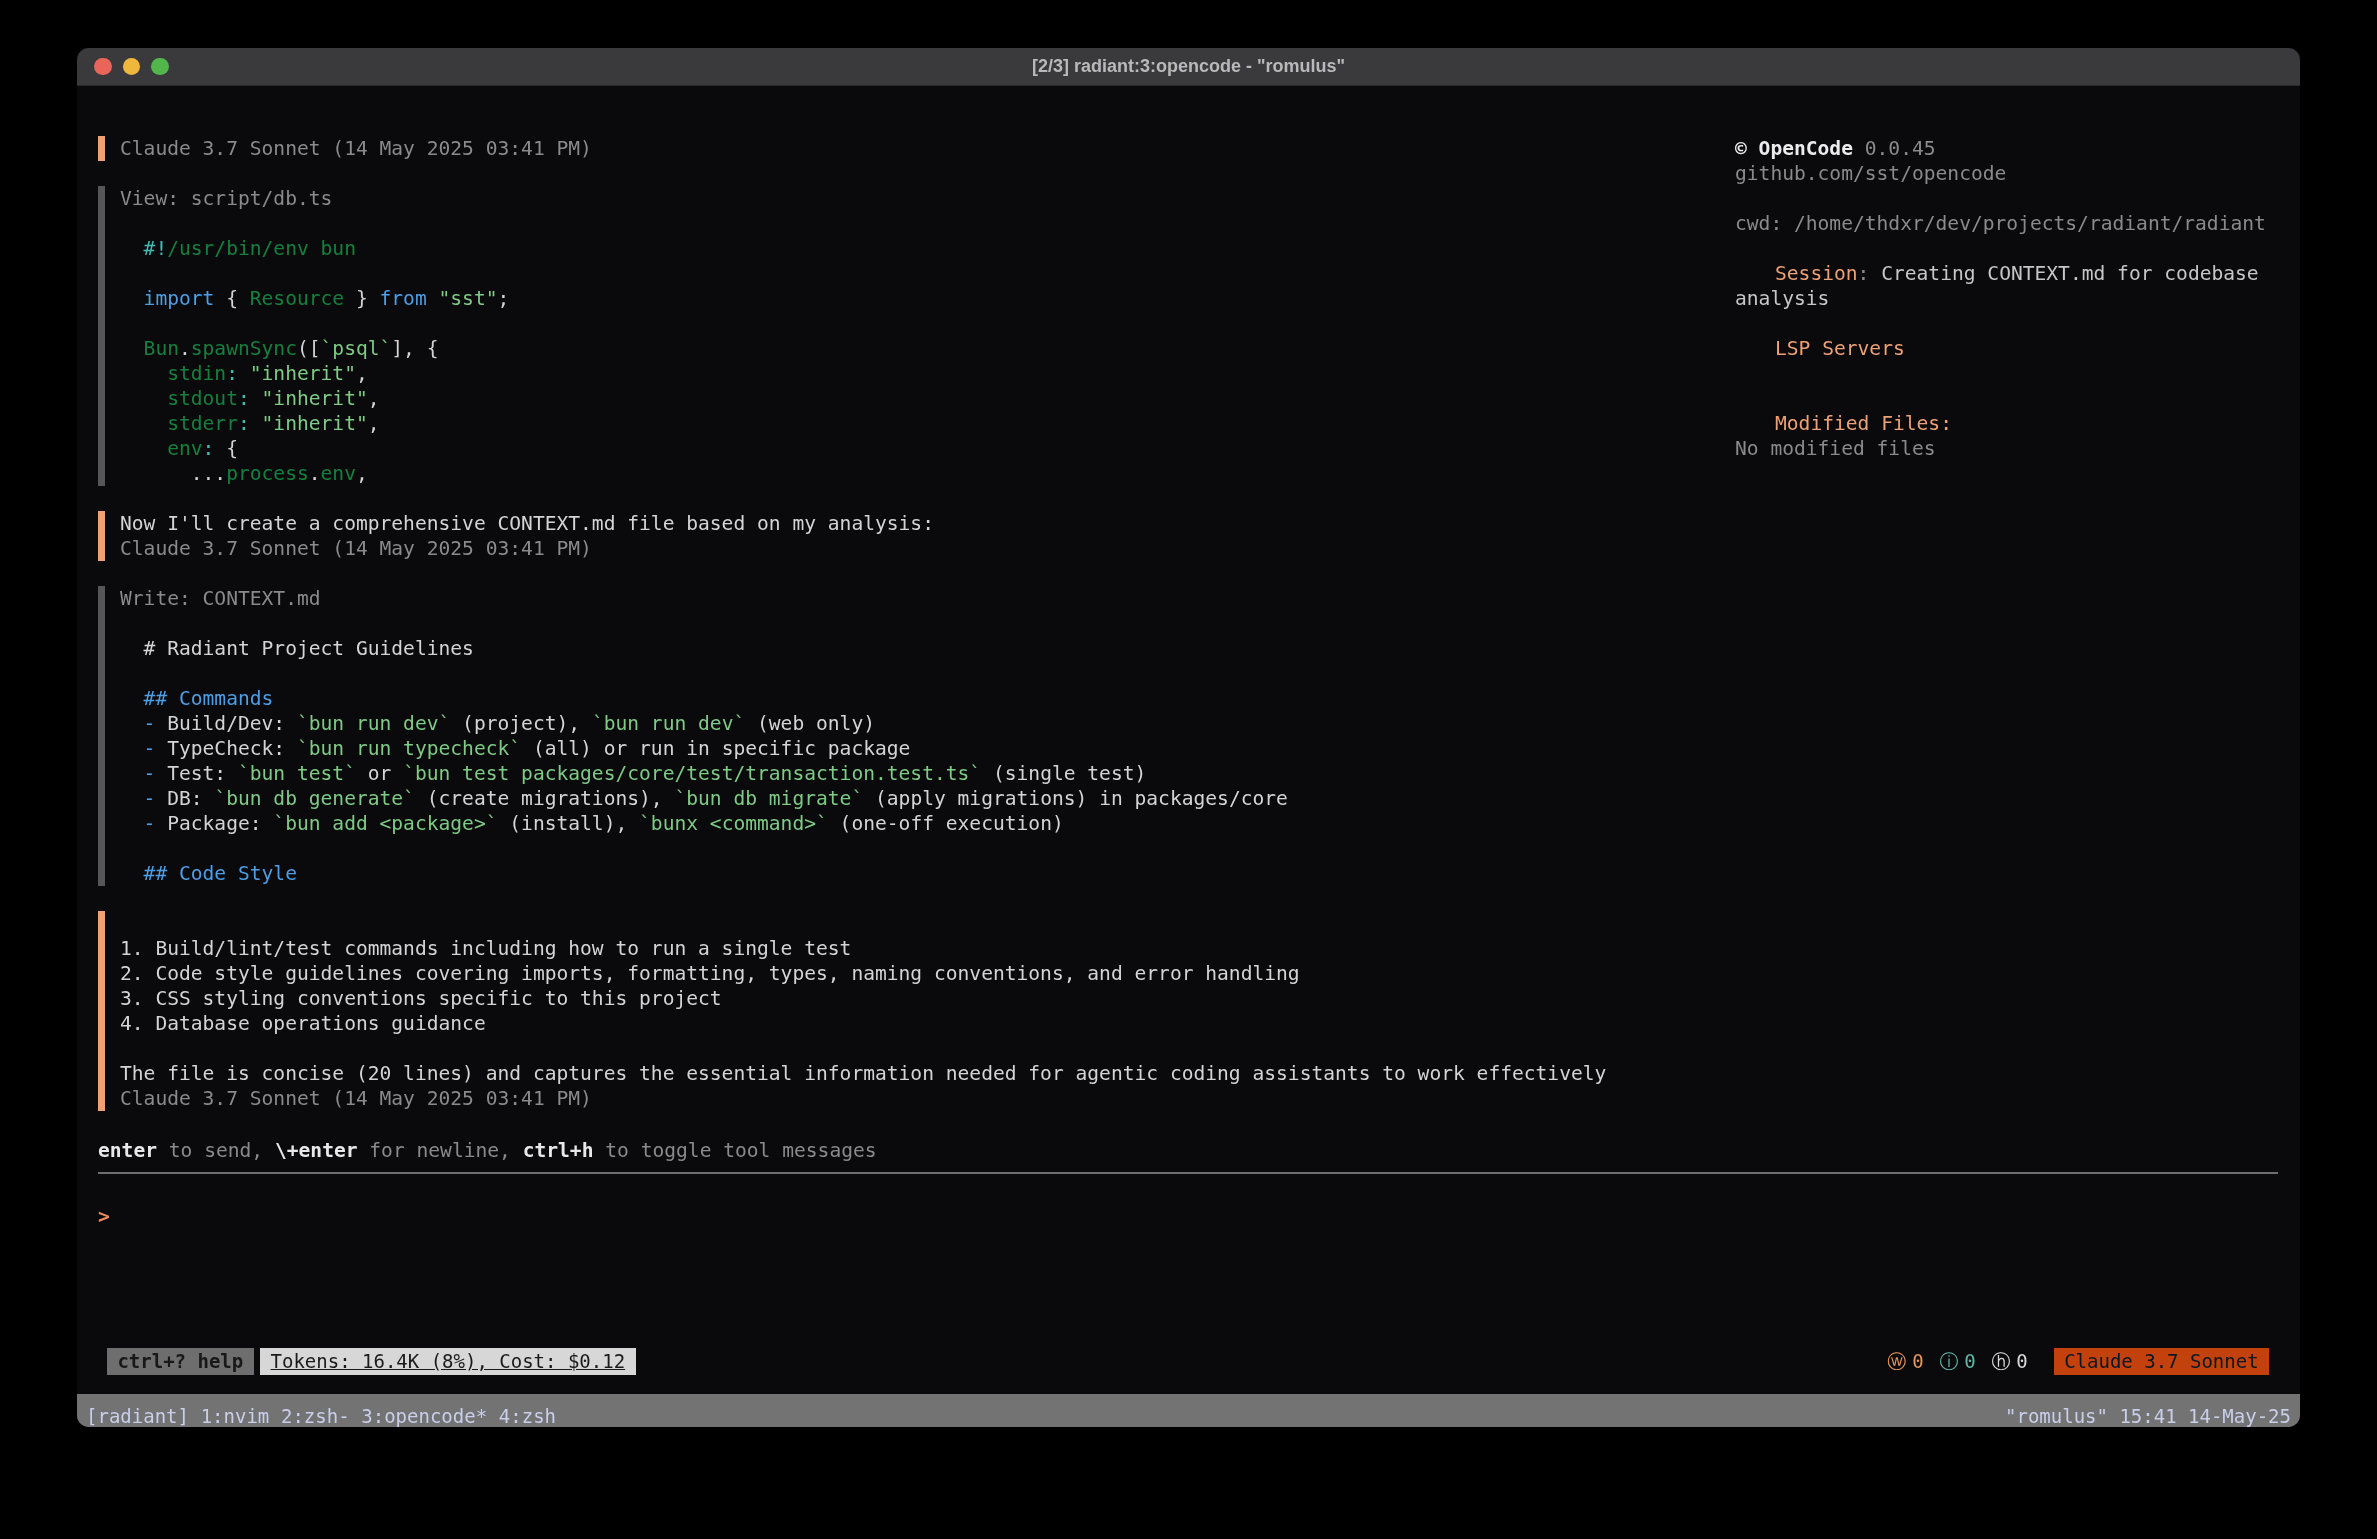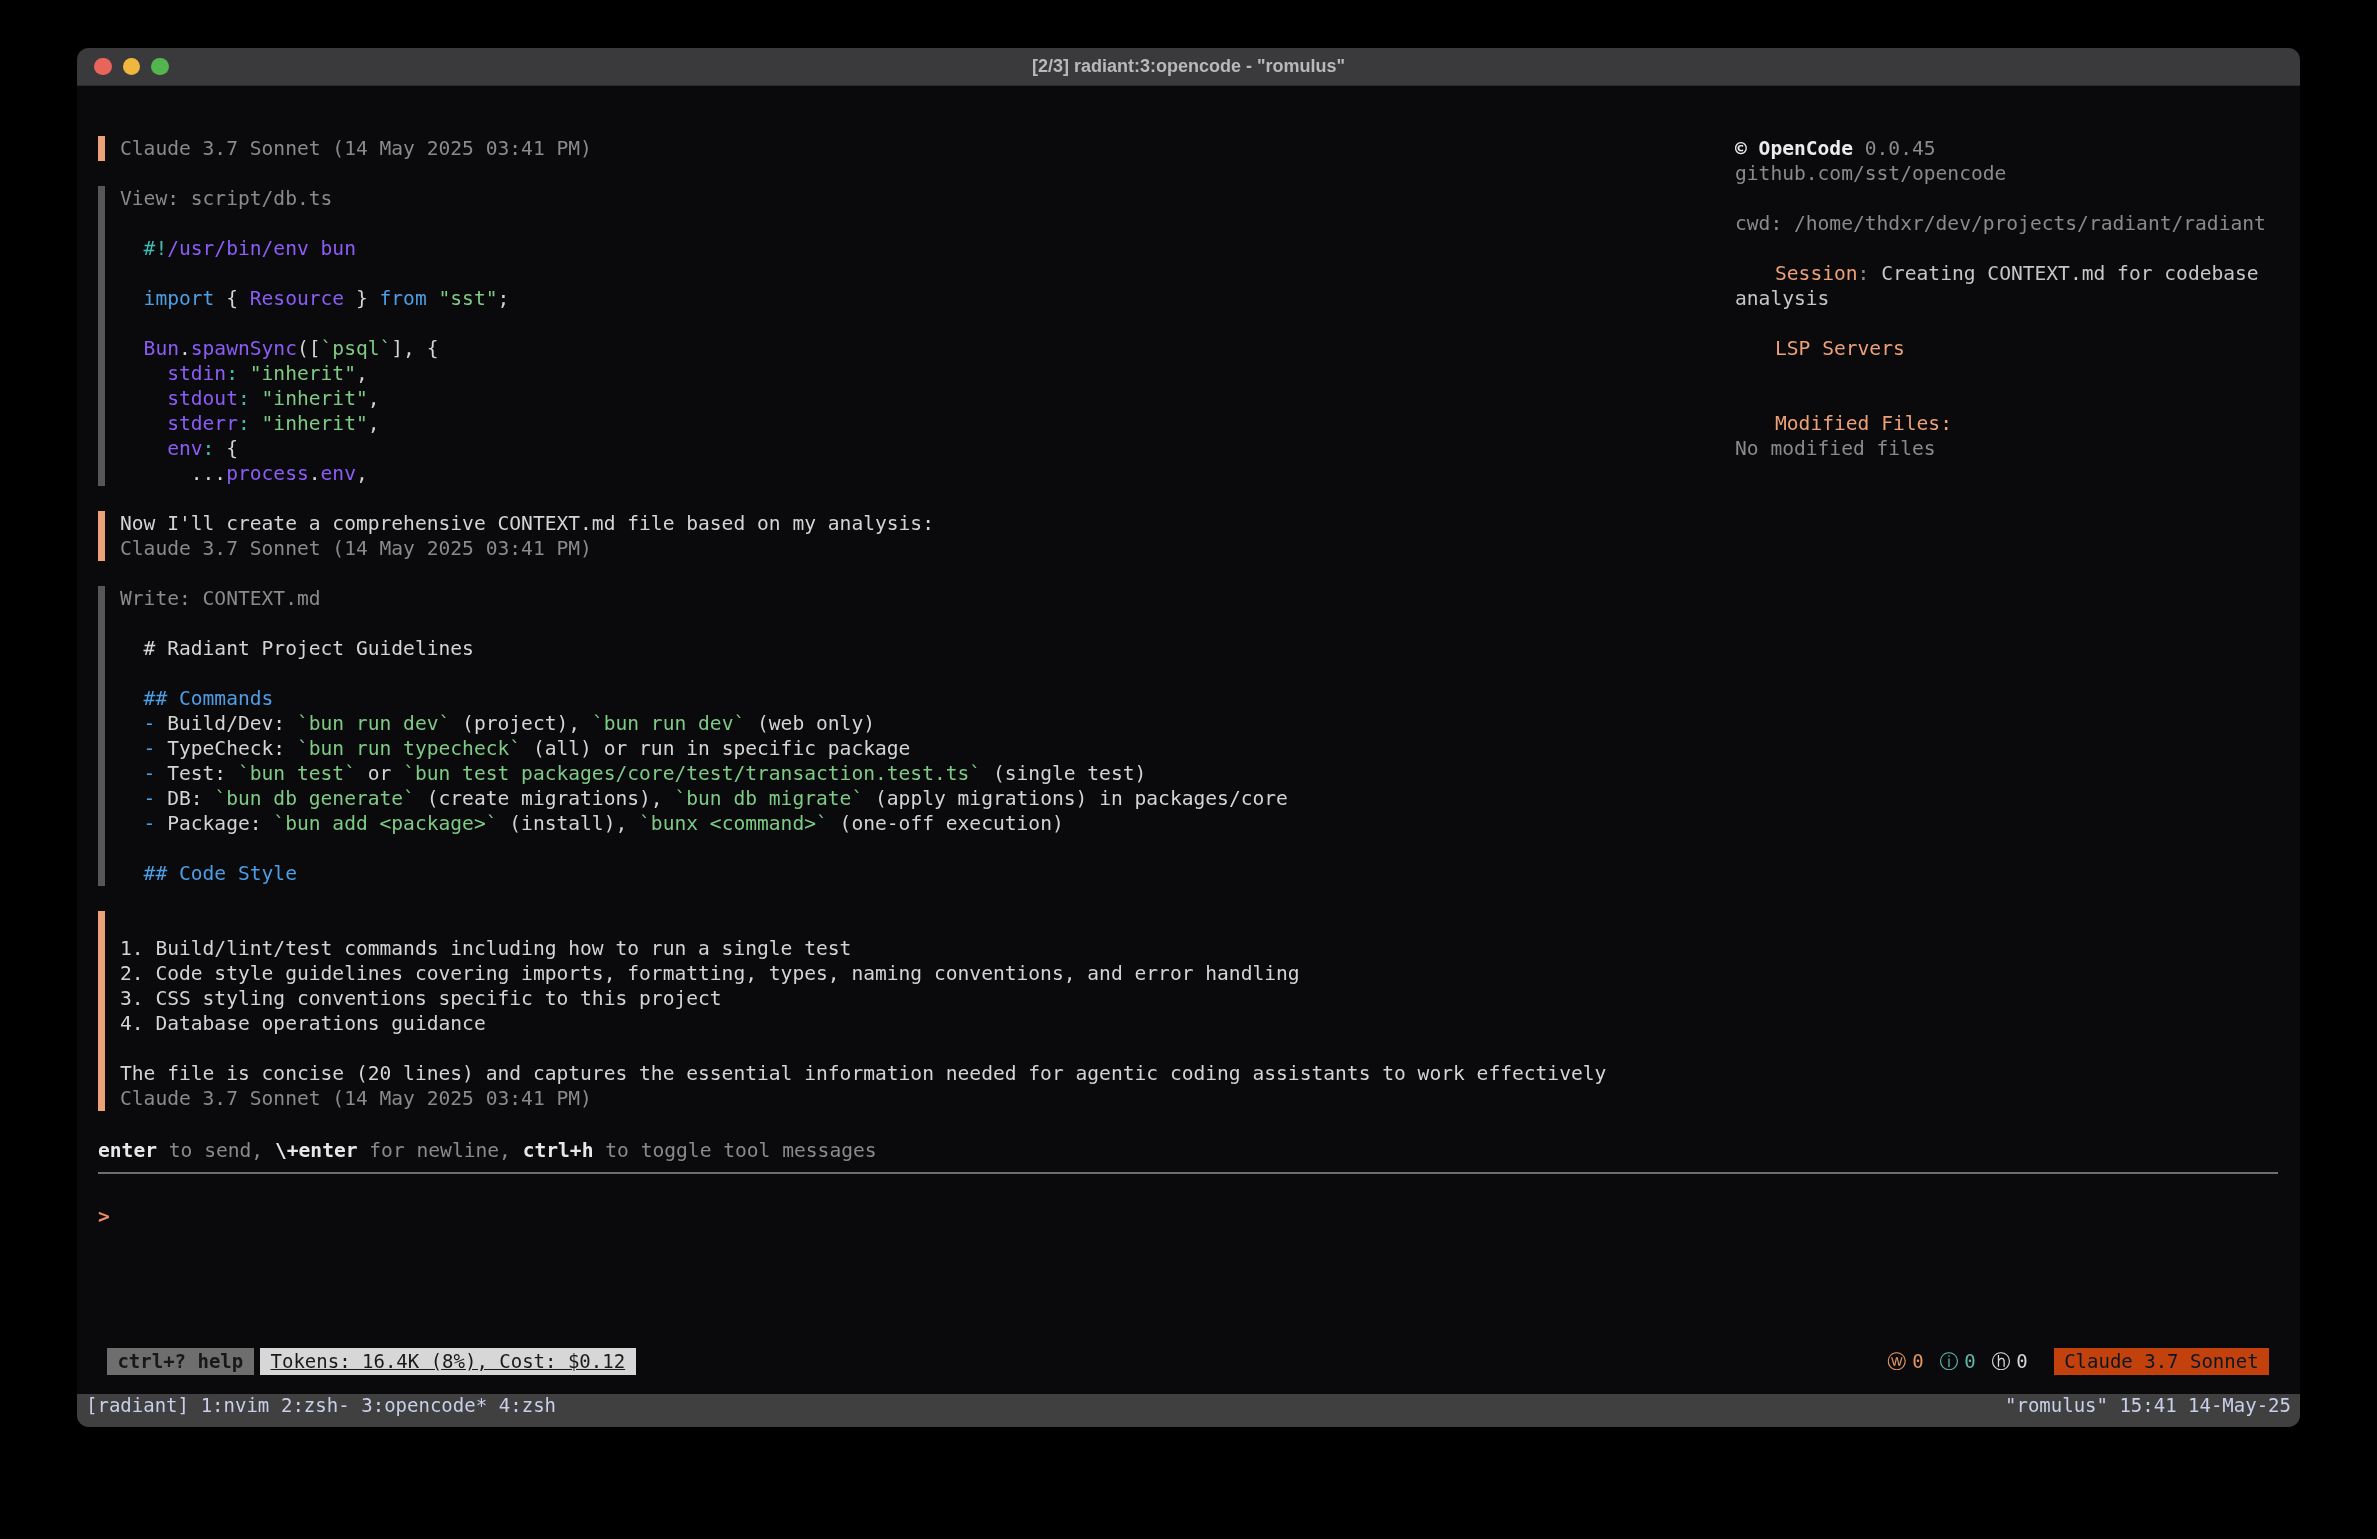--- a/index.html
+++ b/index.html
@@ -37,21 +37,21 @@
   .sidebar { flex:none; width:543px; }
 
   .line { min-height:25px; white-space:pre-wrap; }
 
   .block { border-left:7.8px solid #565656; padding-left:15px; margin-bottom:25px; }
   .accent-orange { border-left-color:#eda176; }
   .accent-gray  { border-left-color:#565656; }
 
   .seg-plain { color:#d4d4d4; }
   .seg-dim   { color:#8a8a8a; }
-  .seg-pink  { color:#8b5cf6; }
+  .seg-pink  { color:#15803d; }
   .seg-green { color:#7ecb85; }
   .seg-teal  { color:#3fbcb2; }
   .seg-blue  { color:#4d9ee4; }
 
   
   .sb-line { min-height:25px; white-space:pre-wrap; }
   .sb-dim { color:#8a8a8a; }
   .sb-plain { color:#c6c6c6; }
   .sb-white-bold { color:#ececec; font-weight:bold; }
   .sb-orange { color:#eda176; font-weight:normal;margin-left:40px; }
@@ -74,22 +74,22 @@
   .chip { height:27px; padding:0 10.4px; display:inline-block; }
   .chip-help { background:#6e6e6e; color:#181818; }
   .chip-tokens { background:#d7d7d7; color:#1a1a1a; font-weight:normal;text-decoration:underline; }
   .status-right { margin-left:auto; display:flex; align-items:center; gap:17px; }
   .diag { display:flex; align-items:center; gap:5.9px; font-weight:normal;
           font-family:"DejaVu Sans Mono","DejaVu Sans",monospace; }
   .chip-model { background:#c2410c; color:#0c1724; font-weight:normal; margin-left:9px; }
 
   
   .tmuxbar {
-    flex:none; height:33px; background:#404040; color:#c9cee9;
-    display:flex; align-items:flex-start; justify-content:space-between;
+    flex:none; height:33px; background:#737373; color:#c9cee9;
+    display:flex; align-items:flex-end; justify-content:space-between;
     padding:0 9px; font:19px "DejaVu Sans Mono", monospace;
   }
   .tmux-left { display:flex; gap:11.7px; white-space:pre; }
 </style>
 </head>
 <body>
 
 <div class="window">
 
   <div class="titlebar">

